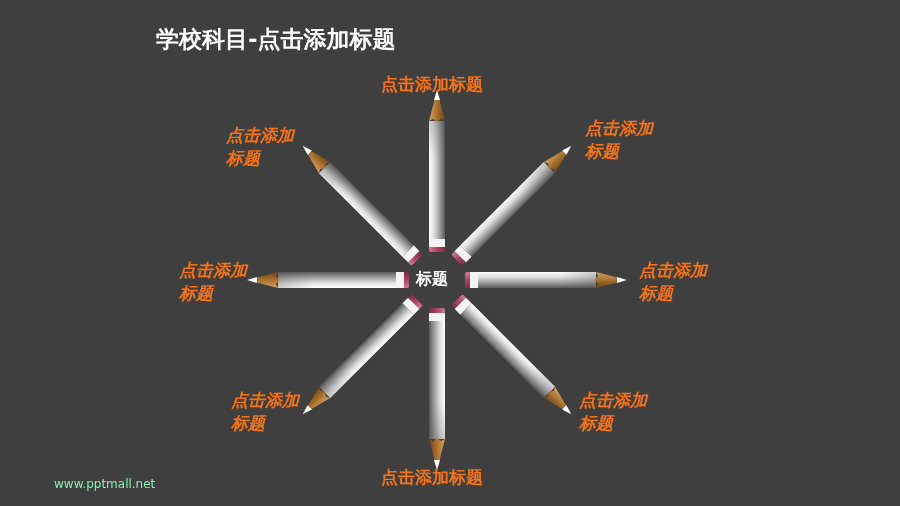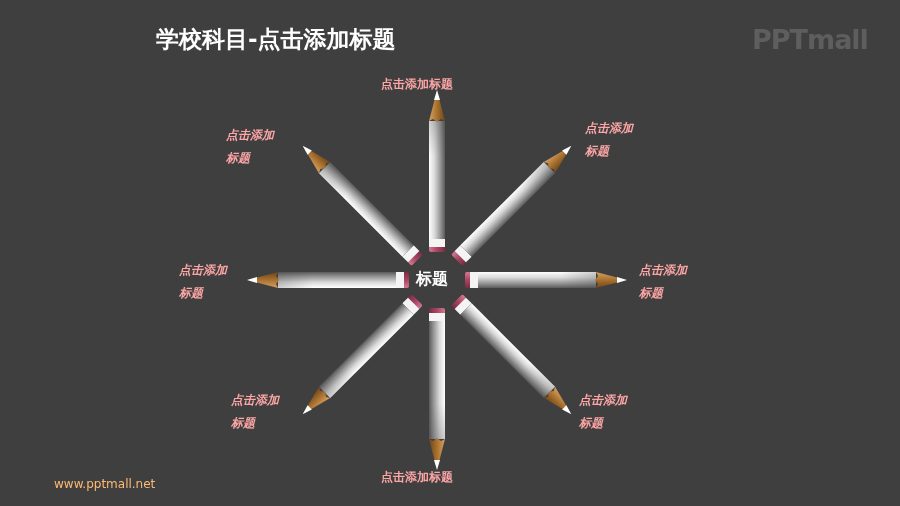--- a/index.html
+++ b/index.html
@@ -16,40 +16,39 @@
     letter-spacing: 0px; white-space: nowrap;
   }
   .logo {
     position: absolute; left: 752px; top: 24px;
     font-family: "DejaVu Sans", sans-serif;
     font-size: 27px; font-weight: bold; color: #5e5e5e;
     letter-spacing: -1px; white-space: nowrap;
   }
   .footer {
     position: absolute; left: 54px; top: 477px;
-    font-size: 12px; color: #fdba74; white-space: nowrap;
+    font-size: 12px; color: #86efac; white-space: nowrap;
   }
   svg.diagram { position: absolute; left: 0; top: 0; }
   .label {
-    position: absolute; color: #fca5a5; font-weight: bold;
-    font-size: 12px; line-height: 23px; white-space: nowrap;
+    position: absolute; color: #f97316; font-weight: bold;
+    font-size: 17px; line-height: 23px; white-space: nowrap;
   }
   .label .l2 { display: block; font-style: italic; }
   .center-label {
     position: absolute; left: 416px; top: 269px;
     color: #ffffff; font-weight: bold; font-size: 16px; white-space: nowrap;
   }
 </style>
 </head>
 <body>
 
 <div class="slide">
 
   <div class="title">学校科目-点击添加标题</div>
-  <div class="logo">PPTmall</div>
 
   <svg class="diagram" width="900" height="506" viewBox="0 0 900 506">
     <defs>
       <linearGradient id="bodyGrad" x1="0" y1="0" x2="0" y2="1">
         <stop offset="0" stop-color="#ffffff"></stop>
         <stop offset="0.35" stop-color="#d9d9d9"></stop>
         <stop offset="0.75" stop-color="#8e8e8e"></stop>
         <stop offset="1" stop-color="#5a5a5a"></stop>
       </linearGradient>
       <linearGradient id="bodyFade" x1="0" y1="0" x2="1" y2="0">

